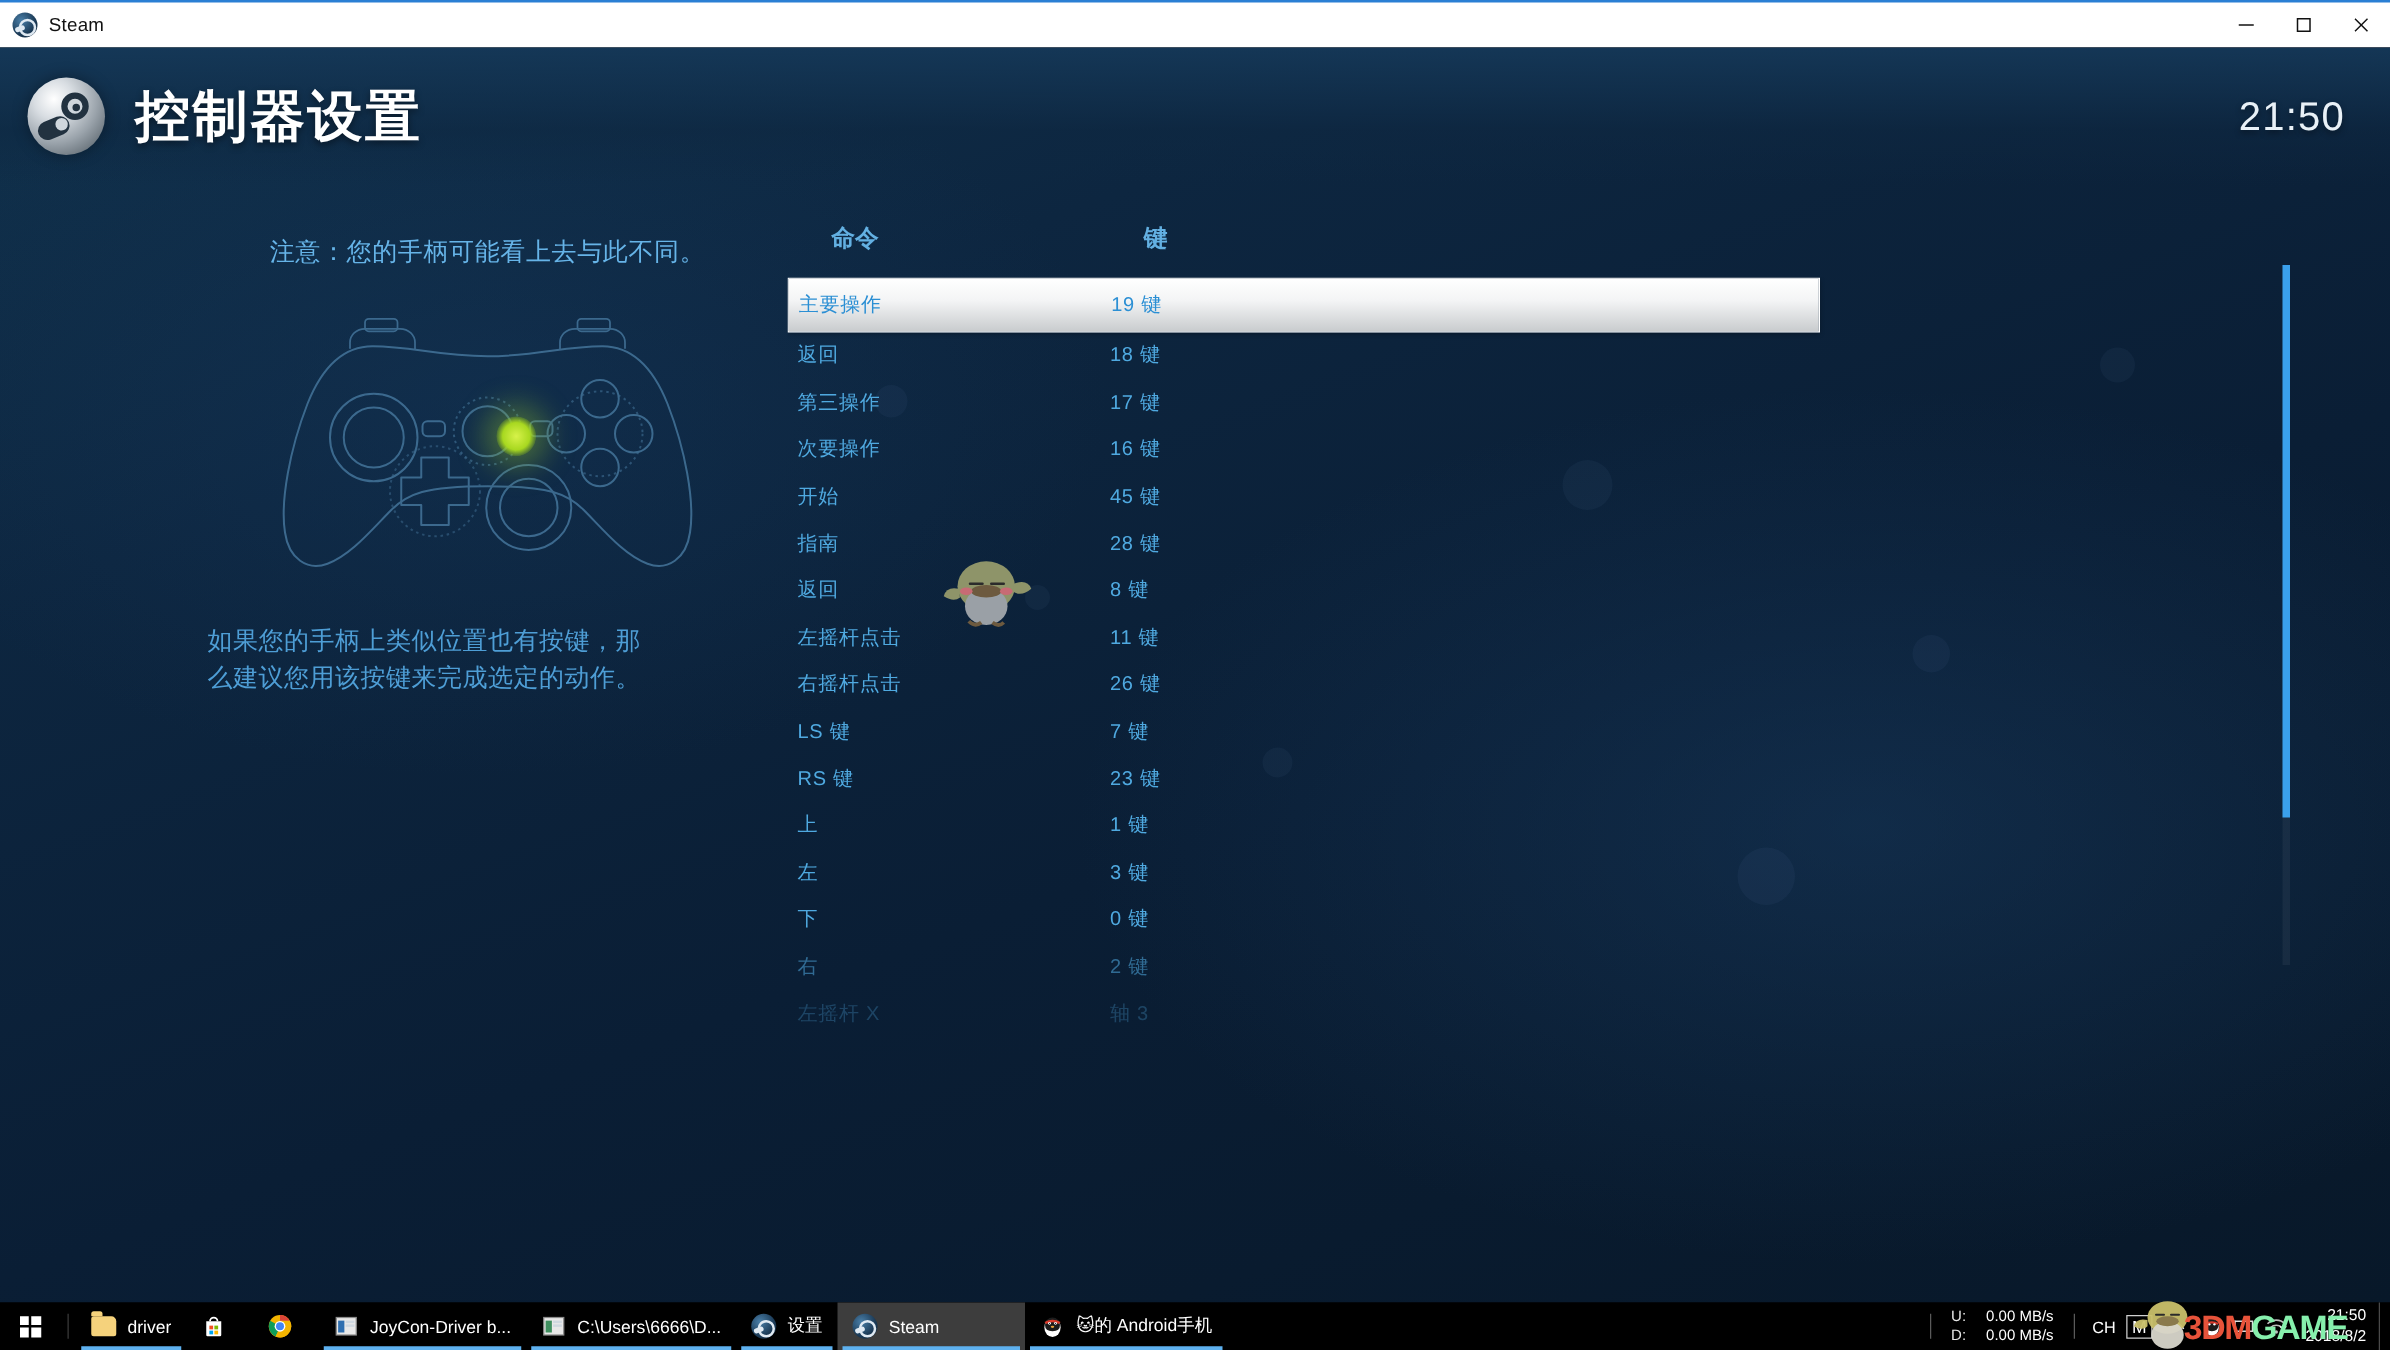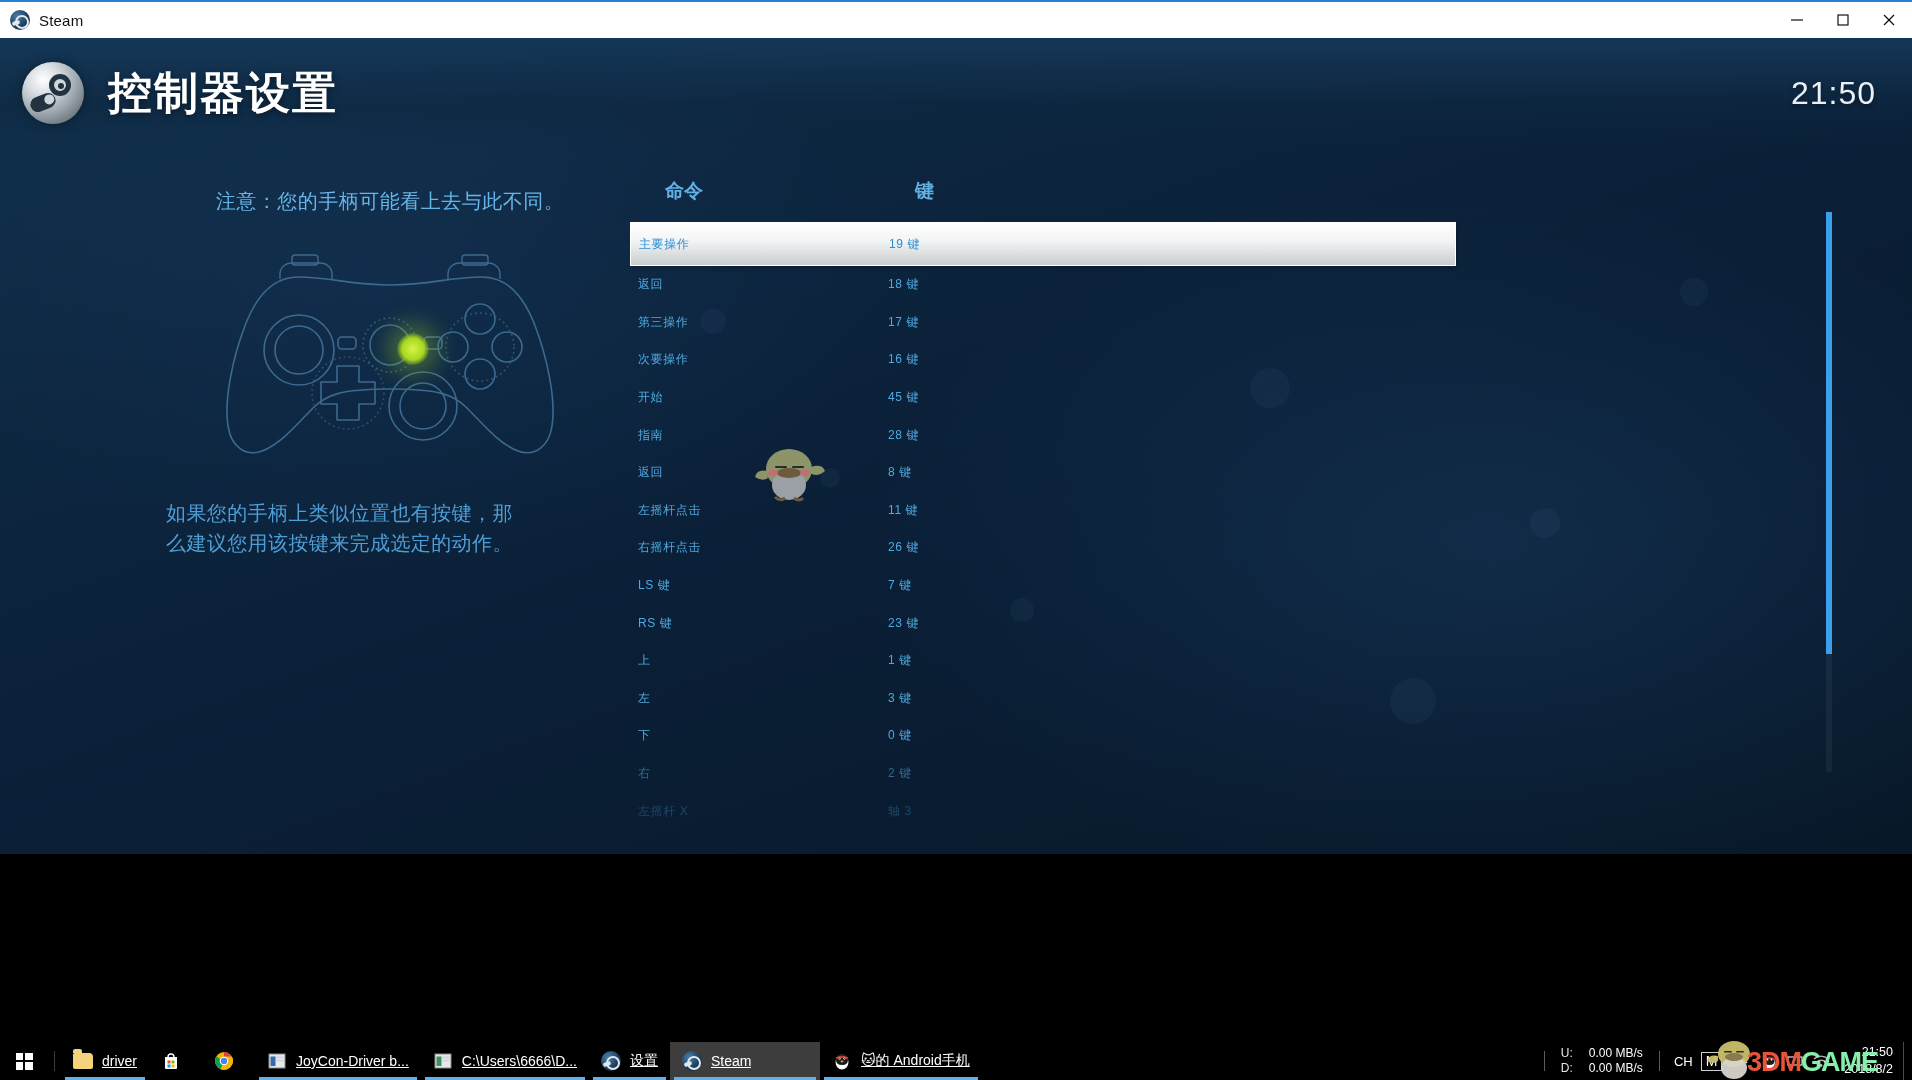--- a/index.html
+++ b/index.html
@@ -29,21 +29,21 @@
   }
   #tb-title{ font-size:15px; color:#111; margin-left:9px; letter-spacing:.2px;}
   .wbtn{
     width:46px;height:36px; display:flex;align-items:center;justify-content:center;
     color:#111; font-size:15px; line-height:1;
   }
   .wbtn svg{display:block}
 
   
   #app{
-    position:absolute; left:0; top:38px; width:1912px; height:816px;
+    position:absolute; left:0; top:38px; width:1912px; height:1004px;
     background:
       radial-gradient(900px 500px at 78% 62%, rgba(26,62,100,.45) 0%, rgba(10,28,48,0) 70%),
       radial-gradient(700px 420px at 20% 28%, rgba(22,56,92,.40) 0%, rgba(10,28,48,0) 72%),
       linear-gradient(160deg,#10314c 0%, #0d2640 26%, #0a1e35 58%, #081829 100%);
     overflow:hidden;
   }
   
   .bokeh{position:absolute;border-radius:50%;background:rgba(120,170,215,.055);pointer-events:none;}
 
   
@@ -97,21 +97,21 @@
   }
 
   
   #listpane{ position:absolute; left:630px; top:140px; width:1190px; height:630px; }
   #cols{ display:flex; font-size:19px; font-weight:700; color:#63b0e2; padding:0 0 18px 8px;}
   #col-cmd{ width:250px;margin-left:27px; }
   #col-key{ width:200px; }
   #rows{ position:relative; height:596px; overflow:hidden; }
   .row{
     display:flex; align-items:center; height:37.6px; padding-left:8px;
-    font-size:12px; color:#4fa9e0; letter-spacing:.6px;
+    font-size:16px; color:#4fa9e0; letter-spacing:.6px;
   }
   .row .cmd{ width:250px; }
   .row.sel{
     background:linear-gradient(180deg,#ffffff 0%,#f3f4f5 42%,#c9ccce 100%);
     border:1px solid #ffffff;
     height:44px; margin-left:0; width:826px;
     box-shadow:0 1px 4px rgba(0,0,0,.35);
   }
   .row.sel .cmd,.row.sel .key{ color:#2b8fd4; }
   .row.fade1{ opacity:.55; }
@@ -131,21 +131,21 @@
   #taskbar{
     position:absolute;left:0;top:1042px;width:1912px;height:38px;background:#000000;
     display:flex; align-items:stretch; color:#fff; font-size:14px;
   }
   #startbtn{ width:48px; display:flex;align-items:center;justify-content:center; }
   .winlogo{ width:17px;height:17px; display:grid; grid-template-columns:1fr 1fr; grid-template-rows:1fr 1fr; gap:2px;}
   .winlogo i{ background:#fff; display:block; }
   .tb-sep{ width:1px; background:#3a3a3a; margin:9px 6px; }
   .tb-item{
     display:flex;align-items:center; gap:9px; padding:0 12px; position:relative;
-    max-width:230px; white-space:nowrap; overflow:hidden;text-decoration:underline;
+    max-width:230px; white-space:nowrap; overflow:hidden;
   }
   .tb-item.active{ background:#3d3d3d; }
   .tb-item .underline{
     position:absolute; left:4px; right:4px; bottom:0; height:3px; background:#5eb1ef;
   }
   .tb-lbl{ overflow:hidden;text-overflow:ellipsis; }
   .ico{ width:20px;height:20px;flex:0 0 auto;display:block; }
   .ico.folder{ background:#f5d27c; border-radius:2px 4px 2px 2px; position:relative; height:16px;}
   .ico.folder::before{content:"";position:absolute;top:-4px;left:0;width:9px;height:4px;background:#f5d27c;border-radius:2px 2px 0 0;}
   #tray{ margin-left:auto; display:flex;align-items:center; gap:0; }

